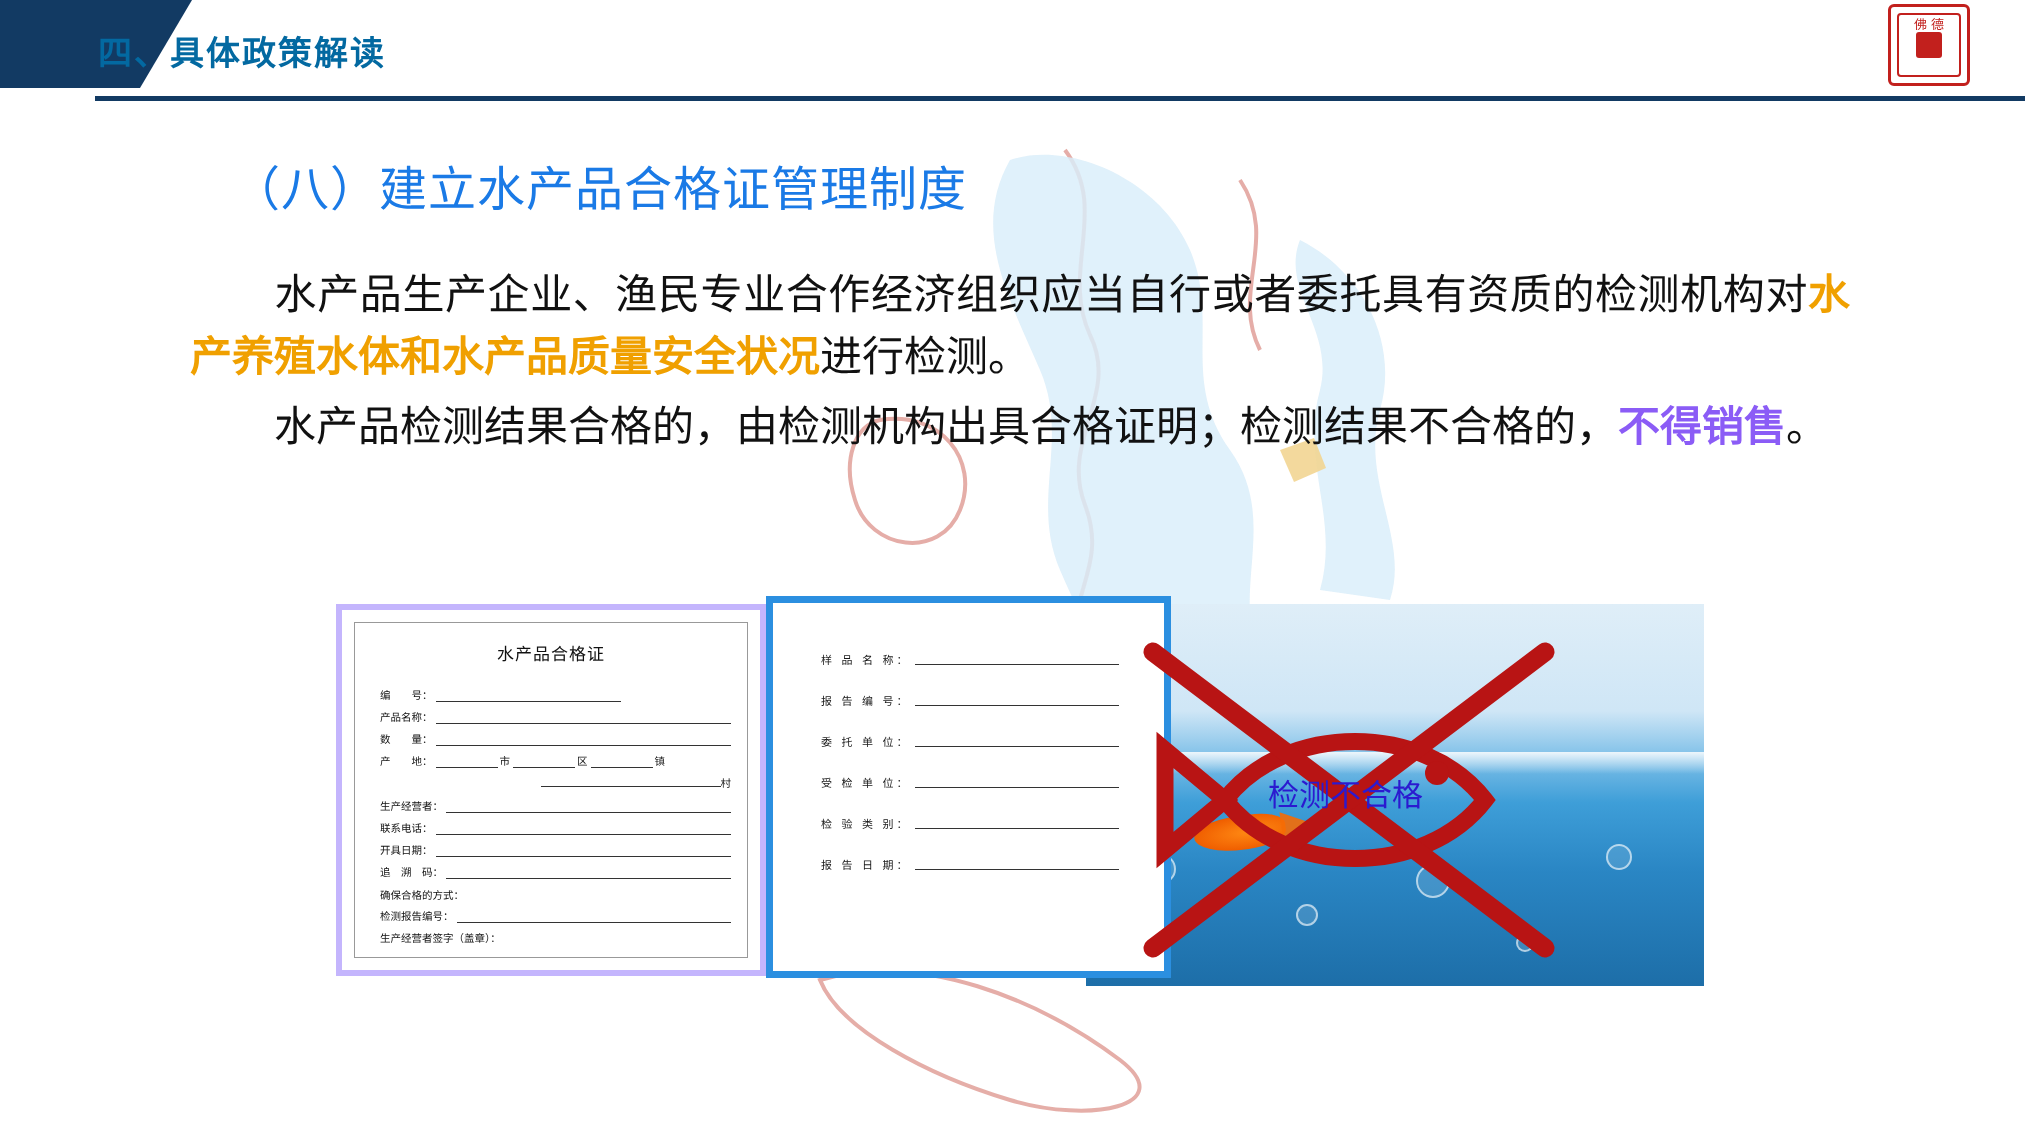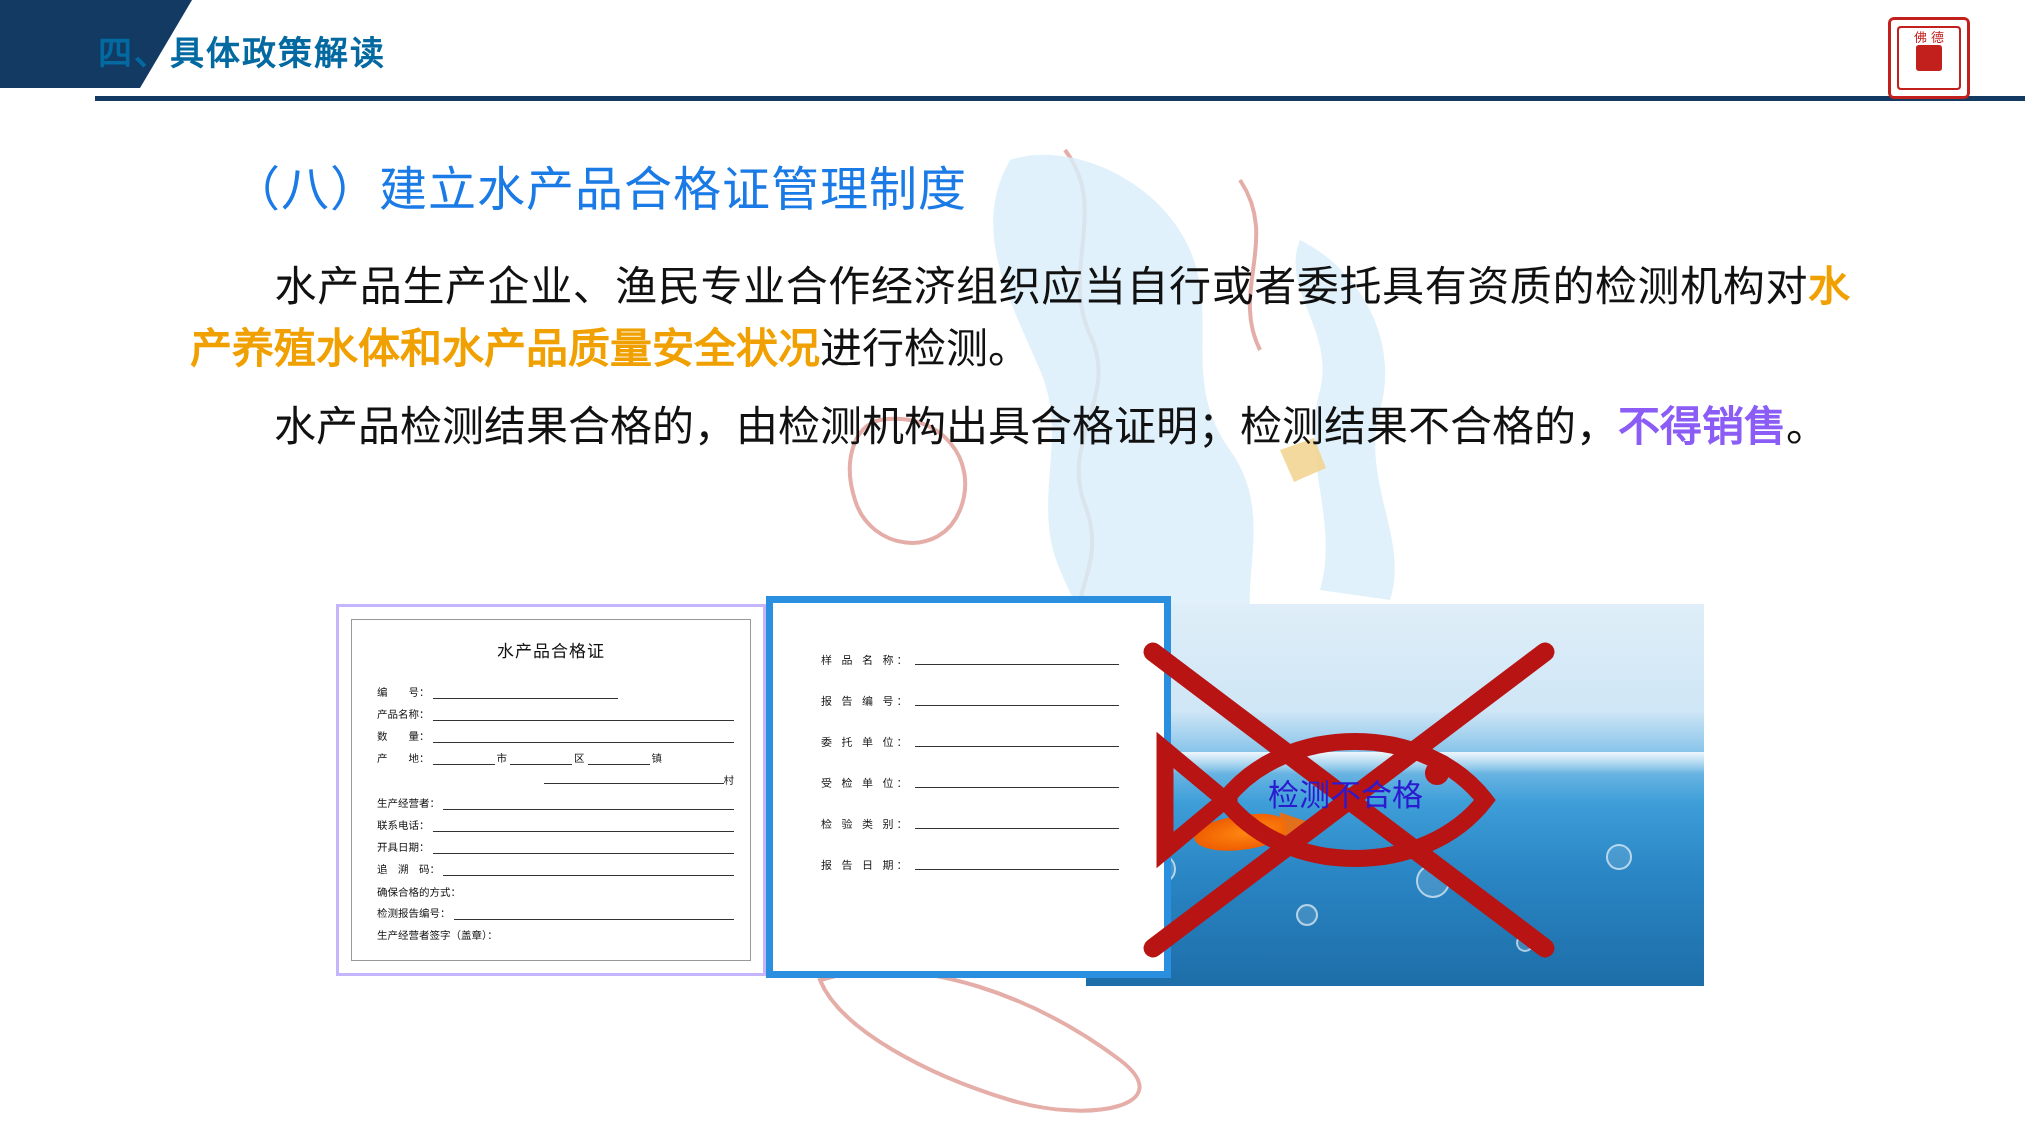--- a/index.html
+++ b/index.html
@@ -53,21 +53,21 @@
     letter-spacing: 2px;
     color: #0369a1;
     font-family: "DejaVu Sans", sans-serif;
     font-weight: 600;
   }
 
   
   .seal {
     position: absolute;
     right: 55px;
-    top: 17px;
+    top: 4px;
     width: 82px;
     height: 82px;
     border: 3px solid #c2201d;
     border-radius: 6px;
     box-sizing: border-box;
   }
   .seal-inner {
     position: absolute;
     left: 6px; top: 6px;
     width: 64px; height: 64px;
@@ -120,21 +120,21 @@
   .para {
     position: absolute;
     left: 190px;
     width: 1660px;
     font-family: "DejaVu Serif", serif;
     font-size: 42px;
     line-height: 62px;
     color: #111111;
     text-align: justify;
   }
-  .para1 { top: 256px; }
+  .para1 { top: 264px; }
   .para2 { top: 396px; }
   .indent { display: inline-block; width: 84px; }
   .hl-orange {
     color: #f0a000;
     font-weight: bold;
     font-family: "DejaVu Sans", sans-serif;
   }
   .hl-red {
     color: #8b5cf6;
     font-weight: bold;
@@ -202,21 +202,21 @@
   }
 
   
   .cert-card {
     position: absolute;
     left: 0;
     top: 0;
     width: 430px;
     height: 372px;
     background: #ffffff;
-    border: 3px solid #c4b5fd;
+    border: 6px solid #c4b5fd;
     box-sizing: border-box;
   }
   .cert-inner {
     position: absolute;
     left: 12px; top: 12px;
     right: 12px; bottom: 12px;
     border: 1px solid #999;
   }
   .cert-title {
     text-align: center;

